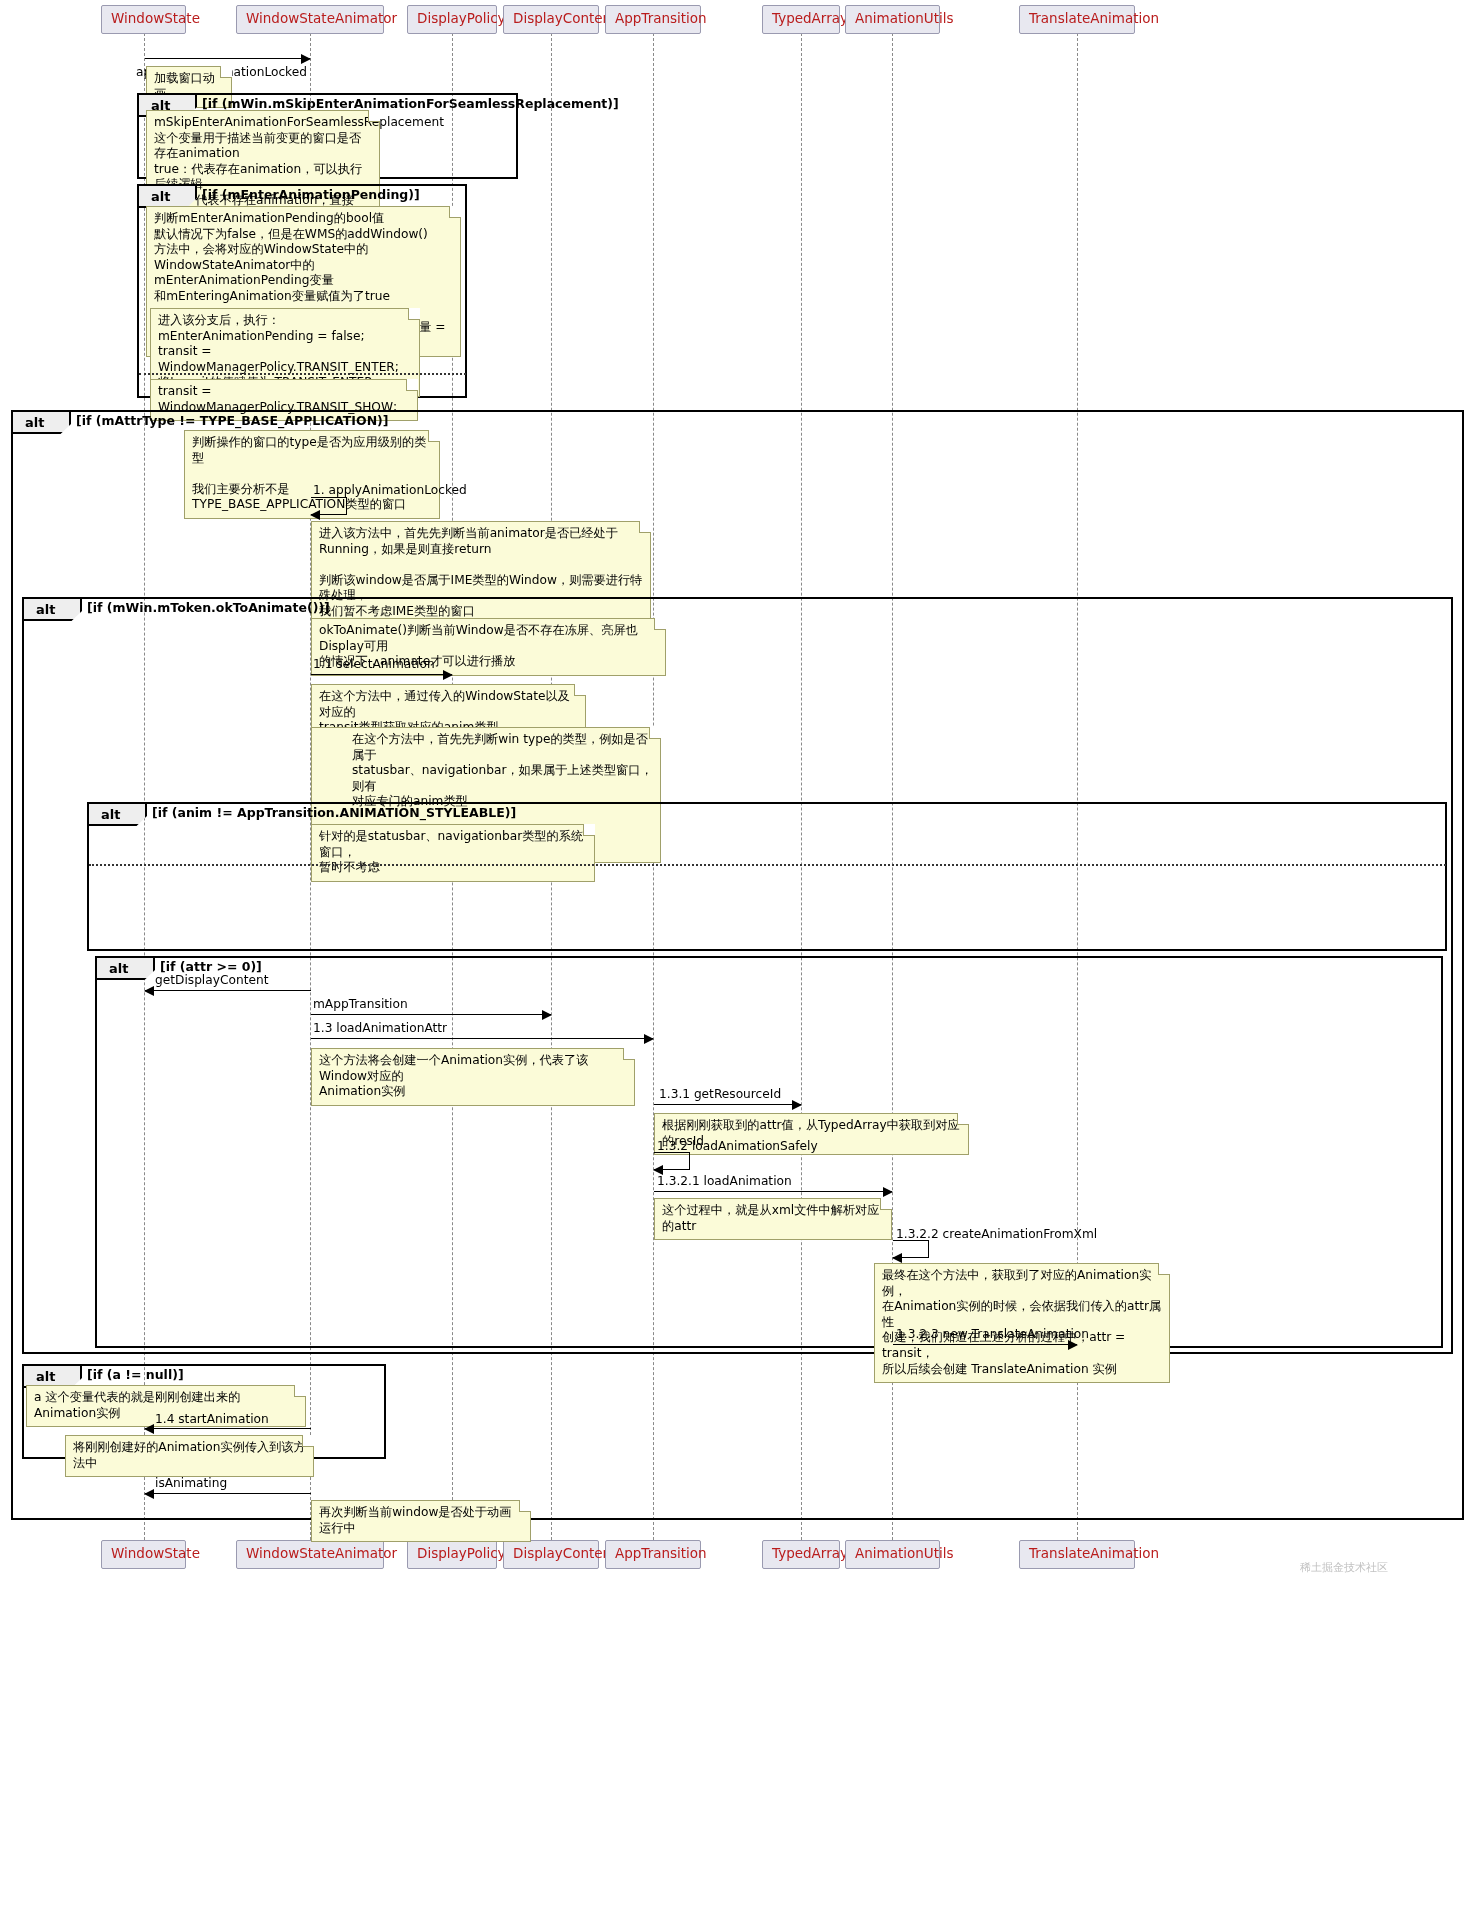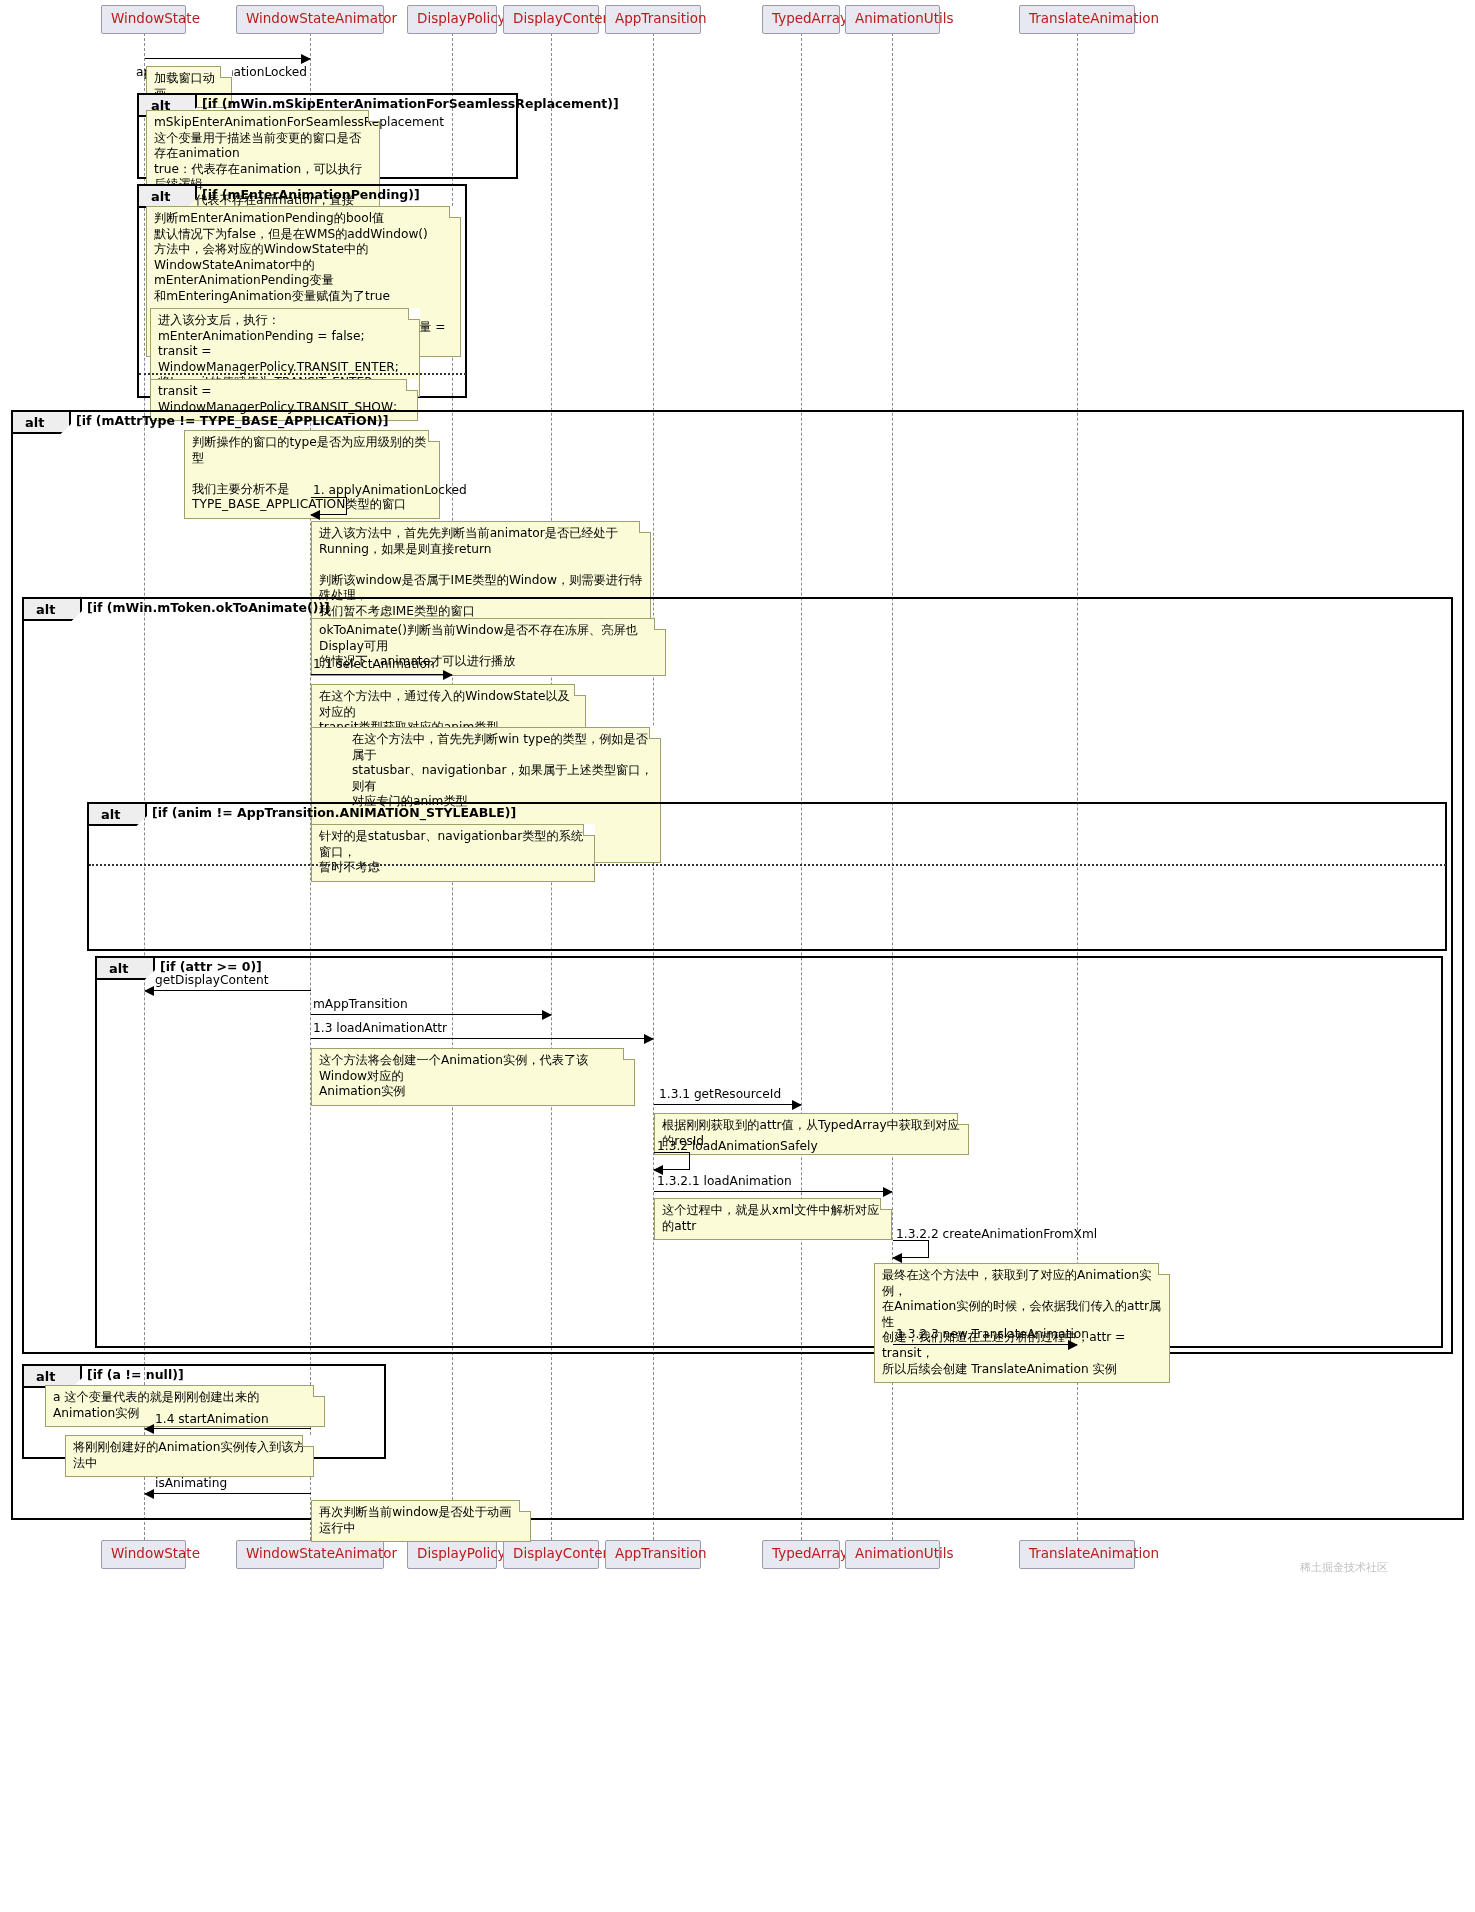--- a/index.html
+++ b/index.html
@@ -225,21 +225,21 @@
 
   <div class="msglabel" style="left:896px;top:1328px;">1.3.2.3 new TranslateAnimation</div>
   <div class="msg" style="left:893px;top:1344px;width:184px;">
     <span class="head right"></span>
   </div>
 
   <div class="frame" style="left:22px;top:1364px;width:364px;height:95px;">
     <div class="frame-label" style="width:58px;">alt</div>
   </div>
   <div class="frame-cond" style="left:87px;top:1367px;">[if (a != null)]</div>
-  <div class="note" style="left:26px;top:1385px;width:280px;margin-left:19px;">a 这个变量代表的就是刚刚创建出来的Animation实例</div>
+  <div class="note" style="left:26px;top:1385px;width:280px;">a 这个变量代表的就是刚刚创建出来的Animation实例</div>
 
   <div class="msglabel" style="left:155px;top:1413px;">1.4 startAnimation</div>
   <div class="msg" style="left:145px;top:1428px;width:166px;">
     <span class="head left"></span>
   </div>
   <div class="note" style="left:65px;top:1435px;width:249px;">将刚刚创建好的Animation实例传入到该方法中</div>
 
   <div class="msglabel" style="left:155px;top:1477px;">isAnimating</div>
   <div class="msg" style="left:145px;top:1493px;width:166px;">
     <span class="head left"></span>

